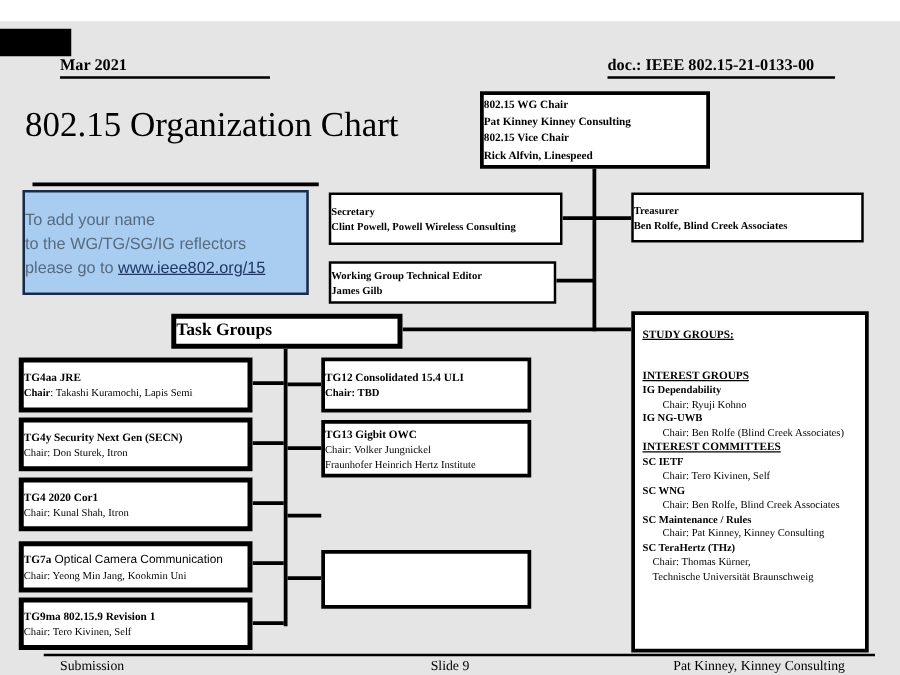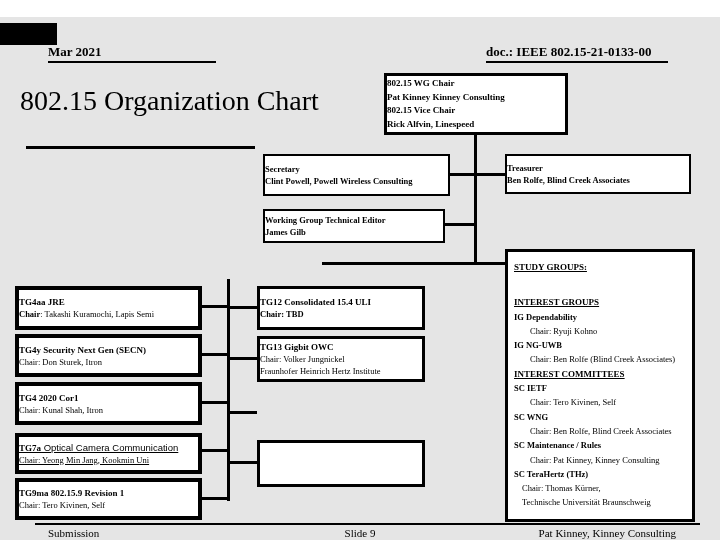--- a/index.html
+++ b/index.html
@@ -28,21 +28,21 @@
   .wgte{left:263px;top:192px;width:182px;height:34px;}
   
   .tg-hdr{left:137px;top:234px;width:185px;height:28px;border-width:4px;
           font-size:14px;font-weight:bold;}
   .tgbox{width:187px;left:15px;border-width:4px;font-size:8.5px;line-height:12px;}
   .midbox{width:168px;left:257px;border-width:3px;font-size:8.5px;line-height:12px;}
   .tg-title{font-weight:bold;font-size:9px;}
   .sans-rest{font-family:"Liberation Sans",sans-serif;font-weight:normal;font-size:9.5px;}
   
   .gpanel{left:505px;top:232px;width:190px;height:273px;border-width:3px;
-          align-items:flex-start;justify-content:space-between;text-align:left;
+          align-items:flex-start;justify-content:flex-start;text-align:left;
           padding:10px 6px;font-size:8.5px;line-height:11.5px;}
   .gp-heading{font-weight:bold;text-decoration:underline;font-size:9px;}
   .gp-mt{margin-top:21px;}
   .gp-indent{padding-left:16px;white-space:nowrap;}
   .gp-indent2{padding-left:8px;}
   
   .foot{top:510px;font-size:11px;}
 </style>
 </head>
 <body>
@@ -74,48 +74,56 @@
   <div class="hline" style="left:202px;top:288px;width:25px;height:3px;"></div>
   <div class="hline" style="left:202px;top:336px;width:25px;height:3px;"></div>
   <div class="hline" style="left:202px;top:384px;width:25px;height:3px;"></div>
   <div class="hline" style="left:202px;top:432px;width:25px;height:3px;"></div>
   <div class="hline" style="left:202px;top:480px;width:25px;height:3px;"></div>
   <div class="hline" style="left:230px;top:289px;width:27px;height:3px;"></div>
   <div class="hline" style="left:230px;top:340px;width:27px;height:3px;"></div>
   <div class="hline" style="left:230px;top:394px;width:27px;height:3px;"></div>
   <div class="hline" style="left:230px;top:444px;width:27px;height:3px;"></div>
 
+  <div class="obox note" style="background:#a9ccf1;border-color:#1b2a44;color:#566b80;">
+    <div>To add your name</div>
+    <div>to the WG/TG/SG/IG reflectors</div>
+    <div><span>please go to </span><a style="color:#1f3864;">www.ieee802.org/15</a></div>
+  </div>
 
   <div class="obox officer secretary">
     <div>Secretary</div>
     <div>Clint Powell, Powell Wireless Consulting</div>
   </div>
   <div class="obox officer treasurer">
     <div>Treasurer</div>
     <div>Ben Rolfe, Blind Creek Associates</div>
   </div>
   <div class="obox officer wgte">
     <div>Working Group Technical Editor</div>
     <div>James Gilb</div>
   </div>
 
+  <div class="obox tg-hdr">
+    <div>Task Groups</div>
+  </div>
 
   <div class="obox tgbox" style="top:269px;height:44px;">
     <div class="tg-title">TG4aa JRE</div>
     <div><span class="b">Chair</span><span>: Takashi Kuramochi, Lapis Semi</span></div>
   </div>
   <div class="obox tgbox" style="top:317px;height:43px;">
     <div class="tg-title">TG4y Security Next Gen (SECN)</div>
     <div>Chair: Don Sturek, Itron</div>
   </div>
   <div class="obox tgbox" style="top:365px;height:43px;">
     <div class="tg-title">TG4 2020 Cor1</div>
     <div>Chair: Kunal Shah, Itron</div>
   </div>
-  <div class="obox tgbox" style="top:416px;height:41px;text-decoration:underline;">
+  <div class="obox tgbox" style="top:416px;height:41px;">
     <div style="white-space:nowrap;"><span class="b" style="font-size:9px;">TG7a</span><span class="sans-rest"> Optical Camera Communication</span></div>
     <div>Chair: Yeong Min Jang, Kookmin Uni</div>
   </div>
   <div class="obox tgbox" style="top:461px;height:42px;">
     <div class="tg-title">TG9ma 802.15.9 Revision 1</div>
     <div>Chair: Tero Kivinen, Self</div>
   </div>
 
   <div class="obox midbox" style="top:269px;height:44px;">
     <div class="tg-title">TG12 Consolidated 15.4 ULI</div>

